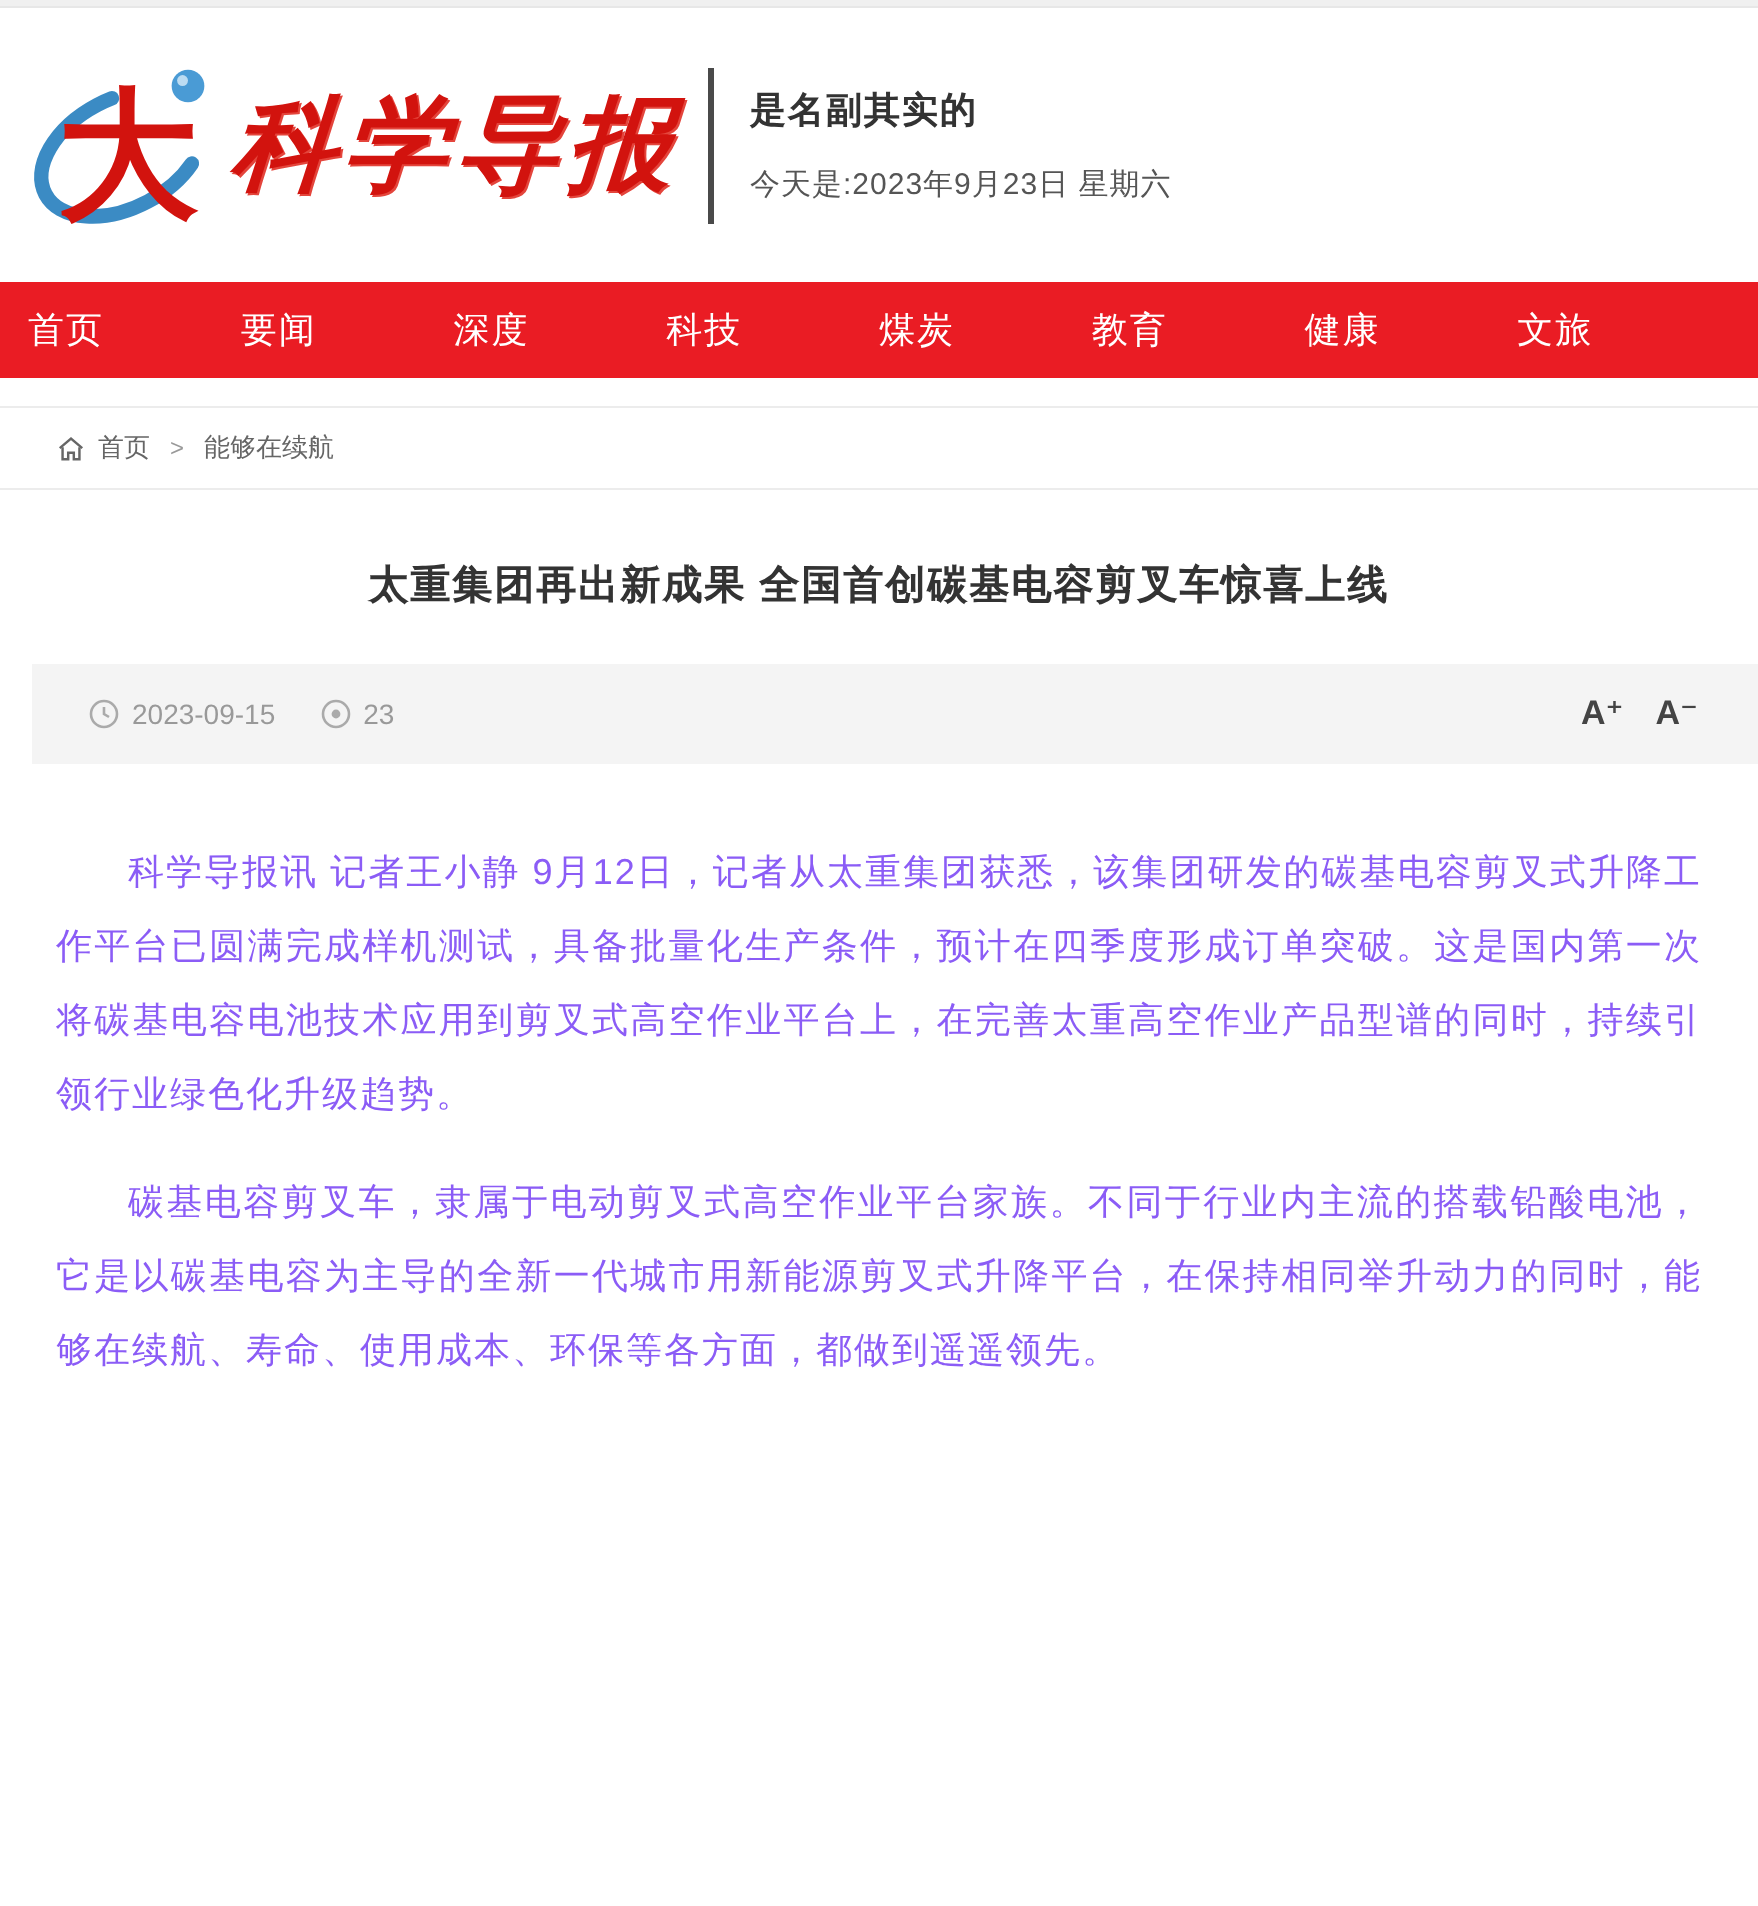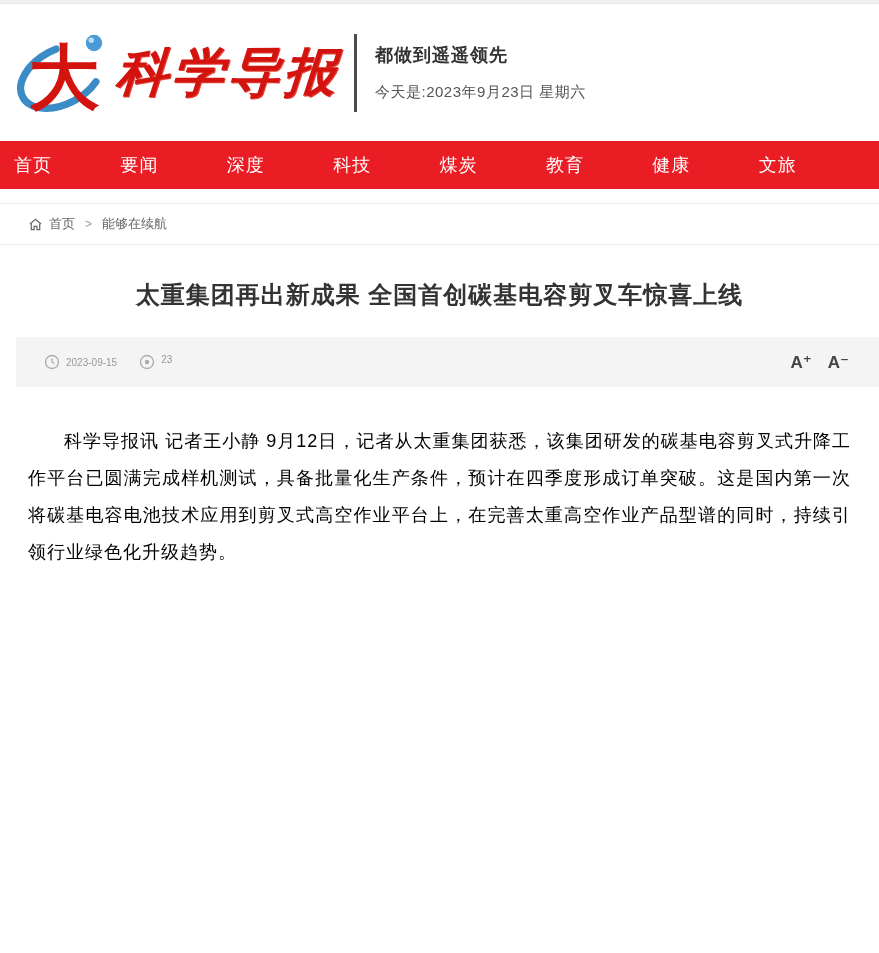--- a/index.html
+++ b/index.html
@@ -26,52 +26,52 @@
   
   .breadcrumb-wrap { margin-top:14px; border-top:1px solid #ececec; border-bottom:1px solid #ececec;
                      background:#fff; height:42px; display:flex; align-items:center; padding-left:28px; }
   .breadcrumb { display:flex; align-items:center; font-size:13px; color:#666; }
   .breadcrumb .home-icon { width:15px; height:15px; margin-right:6px; display:inline-block; }
   .breadcrumb a { color:#666; text-decoration:none; cursor:pointer; }
   .breadcrumb .sep { margin:0 10px; color:#999; font-size:12px; }
 
   
   .article { background:#fff; }
-  .article-title { text-align:center; font-size:24px; font-weight:bold; color:#333;
+  .article-title { text-align:center; font-size:20px; font-weight:bold; color:#333;
                    letter-spacing:1px; padding:34px 44px 0; }
   .meta-bar { margin:26px 0 0 16px; height:50px; background:#f4f4f4; display:flex;
               align-items:center; justify-content:space-between; padding:0 30px 0 28px; }
-  .meta-left { display:flex; align-items:center; color:#999; font-size:10px; }
+  .meta-left { display:flex; align-items:center; color:#999; font-size:14px; }
   .meta-left .micon { width:16px; height:16px; margin-right:6px; display:inline-block; }
   .meta-left .views { margin-left:22px; display:flex; align-items:flex-start; }
   .font-tools { display:flex; align-items:center; gap:16px; }
   .font-tools span { font-size:17px; color:#444; cursor:pointer; font-weight:bold; }
 
   .article-body { padding:36px 28px 20px; }
-  .article-body p { font-size:18px; color:#000000; line-height:37px; text-align:justify;
+  .article-body p { font-size:18px; color:#8b5cf6; line-height:37px; text-align:justify;
                     text-indent:2em; letter-spacing:1px; margin-bottom:17px; }
 </style>
 </head>
 <body>
 
 <div class="top-strip"></div>
 
 <header class="site-header">
   <div class="logo">
     <svg class="logo-mark" viewBox="0 0 110 100">
       <ellipse cx="52" cy="54" rx="48" ry="30" fill="none" stroke="#3b8bc4" stroke-width="8" transform="rotate(-28 52 54)" stroke-dasharray="165 75" stroke-dashoffset="-30" stroke-linecap="round"></ellipse>
       <text x="16" y="82" font-size="78" font-weight="bold" fill="#d2130e" font-family="'DejaVu Serif',serif">大</text>
       <circle cx="88" cy="17" r="9" fill="#4a9bd5"></circle>
       <circle cx="85" cy="14" r="3" fill="#bcdcf2"></circle>
     </svg>
     <div class="logo-script">科学导报</div>
   </div>
   <div class="header-divider"></div>
   <div class="site-text">
-    <div class="site-name">都做到遥遥领先</div>
+    <div class="site-name">是名副其实的</div>
     <div class="site-date">今天是:2023年9月23日 星期六</div>
   </div>
 </header>
 
 <nav class="main-nav">
   <a href="#">首页</a>
   <a href="#">要闻</a>
   <a href="#">深度</a>
   <a href="#">科技</a>
   <a href="#">煤炭</a>
@@ -111,15 +111,16 @@
       </span>
     </div>
     <div class="font-tools">
       <span>A⁺</span>
       <span>A⁻</span>
     </div>
   </div>
 
   <div class="article-body">
     <p>科学导报讯 记者王小静  9月12日，记者从太重集团获悉，该集团研发的碳基电容剪叉式升降工作平台已圆满完成样机测试，具备批量化生产条件，预计在四季度形成订单突破。这是国内第一次将碳基电容电池技术应用到剪叉式高空作业平台上，在完善太重高空作业产品型谱的同时，持续引领行业绿色化升级趋势。</p>
+    <p>碳基电容剪叉车，隶属于电动剪叉式高空作业平台家族。不同于行业内主流的搭载铅酸电池，它是以碳基电容为主导的全新一代城市用新能源剪叉式升降平台，在保持相同举升动力的同时，能够在续航、寿命、使用成本、环保等各方面，都做到遥遥领先。</p>
 
   </div>
 </article>
 
 </body></html>

